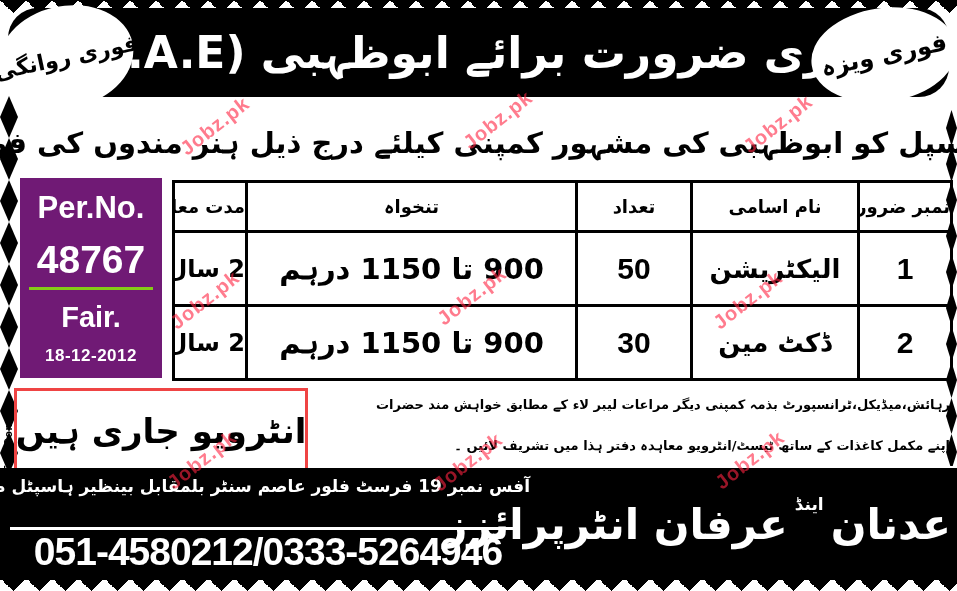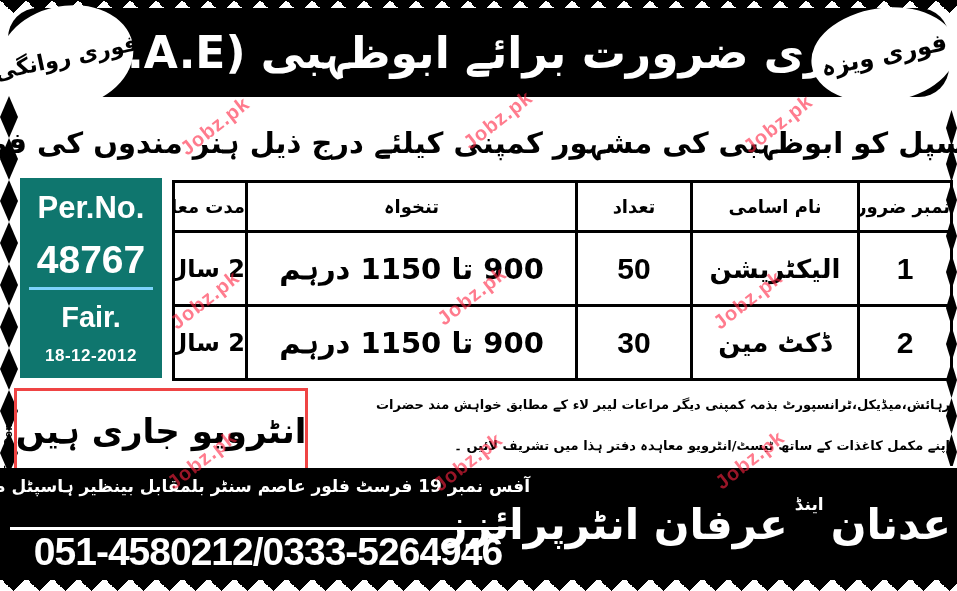--- a/index.html
+++ b/index.html
@@ -38,26 +38,26 @@
     position:absolute;left:18px;top:112px;width:922px;height:62px;
     display:flex;align-items:center;justify-content:center;
     direction:rtl;font-size:29px;font-weight:bold;white-space:nowrap;
   }
   
   .edge{position:absolute;}
   .edge.left{left:0;top:96px;}
   .edge.right{left:946px;top:110px;}
   
   .permit{
-    position:absolute;left:20px;top:178px;width:142px;height:200px;background:#0f766e;color:#fff;
+    position:absolute;left:20px;top:178px;width:142px;height:200px;background:#701a75;color:#fff;
     display:flex;flex-direction:column;align-items:center;justify-content:space-evenly;
     font-family:"Liberation Sans",sans-serif;text-align:center;
   }
   .permit-label{font-size:31px;font-weight:bold;}
-  .permit-number{font-size:39px;font-weight:bold;border-bottom:3px solid #7dd3fc;padding:0 8px 5px;}
+  .permit-number{font-size:39px;font-weight:bold;border-bottom:3px solid #84cc16;padding:0 8px 5px;}
   .permit-date-label{font-size:29px;font-weight:bold;}
   .permit-date{font-size:17px;font-weight:bold;letter-spacing:0.5px;}
   
   table.jobs{
     position:absolute;left:172px;top:180px;width:778px;height:198px;
     border-collapse:collapse;direction:rtl;table-layout:fixed;
   }
   table.jobs th,table.jobs td{
     border:3px solid #000;text-align:center;vertical-align:middle;
     font-weight:bold;padding:0;overflow:hidden;

